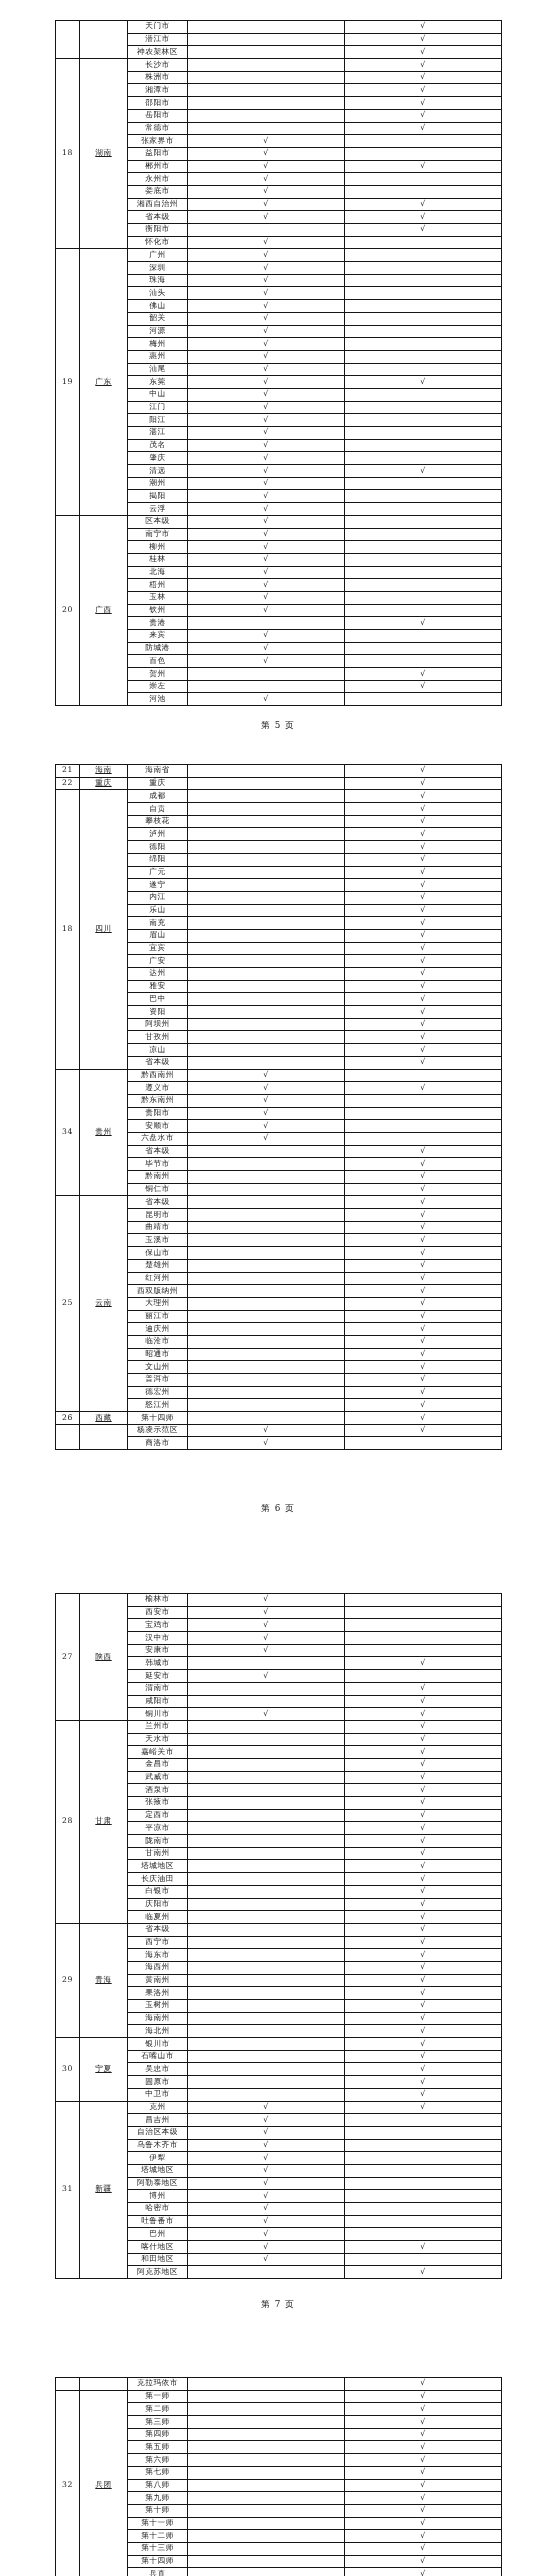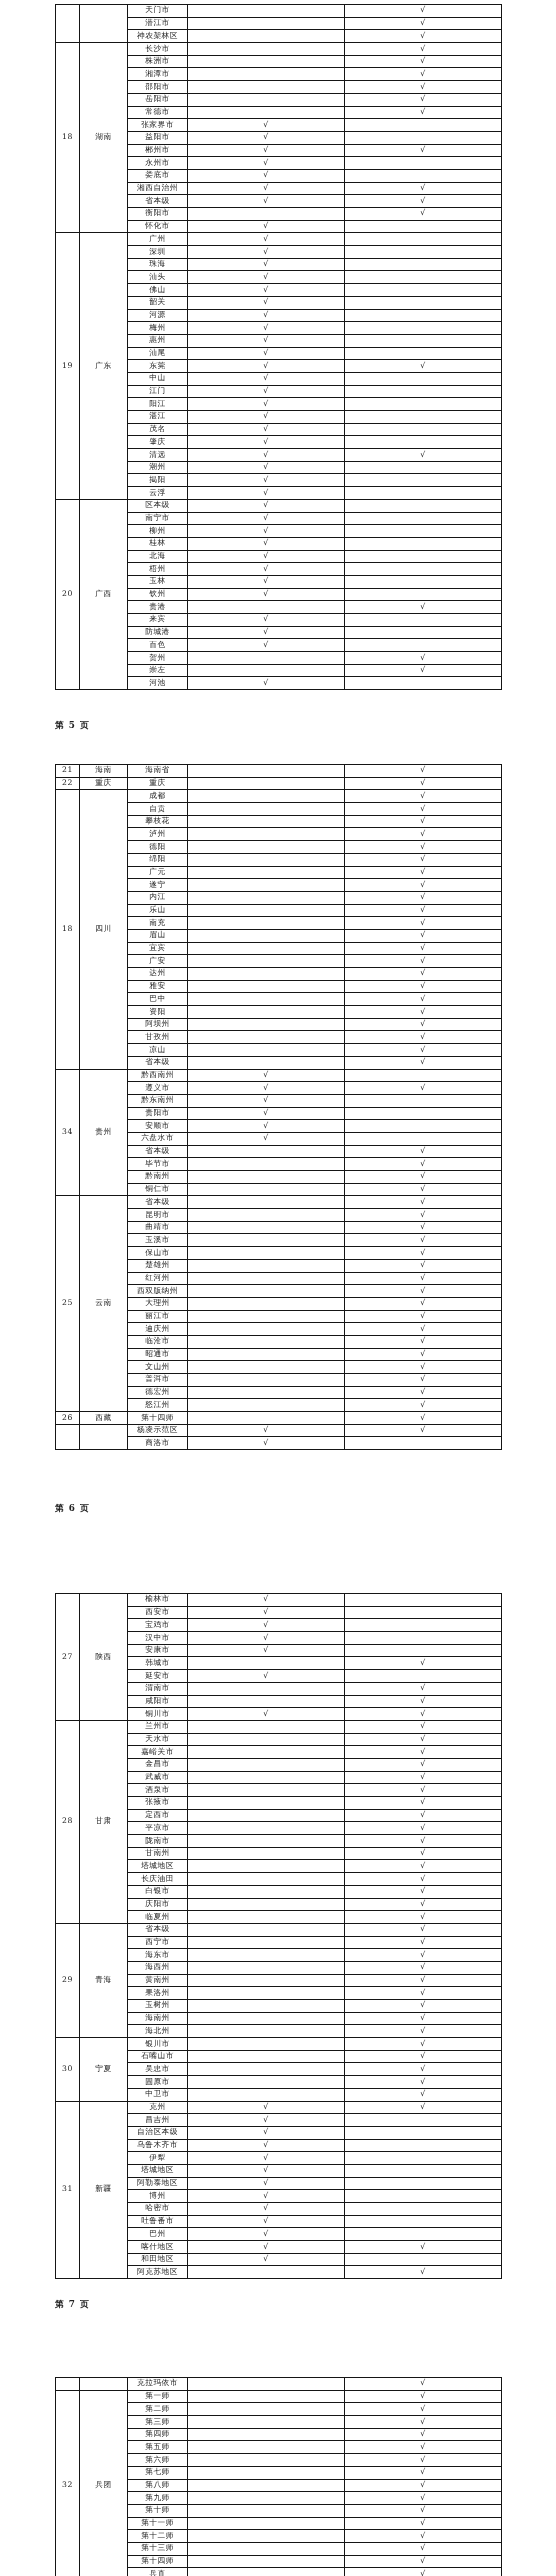--- a/index.html
+++ b/index.html
@@ -6,30 +6,30 @@
   .page{position:relative;width:556px;height:2688px;background:#fff;
         font-family:"DejaVu Serif","Liberation Serif",serif;color:#111;}
   .seg{position:absolute;left:55px;width:446px;}
   table.grid{border-collapse:collapse;table-layout:fixed;width:446px;}
   table.grid td{border:1px solid #151515;height:11.7px;padding:0;text-align:center;
         vertical-align:middle;font-size:7.7px;line-height:10.8px;letter-spacing:0.5px;
         overflow:hidden;white-space:nowrap;color:#1c1c1c;}
   table.grid{border:1.5px solid #111;}
   table.grid tr.gb td{border-top-width:1.5px;}
   td.numcell{font-size:7.2px;letter-spacing:0;}
-  td.provcell{letter-spacing:1px;}
+  td.provcell{letter-spacing:1px;text-decoration:underline;}
   td.checkcell{font-size:8.8px;color:#2e2e33;font-style:normal;}
-  .plabel{position:absolute;left:55px;width:446px;text-align:left;font-size:8.8px;
-        color:#222;letter-spacing:1px;font-weight:bold;}
+  .plabel{position:absolute;left:55px;width:446px;text-align:center;font-size:8.8px;
+        color:#222;letter-spacing:1px;}
 </style>
 </head>
 <body>
 
 <div class="page">
-  <div class="seg" id="seg-0" style="top: 4px;">
+  <div class="seg" id="seg-0" style="top: 20px;">
       <table class="grid">
         <colgroup>
           <col style="width: 24px;">
           <col style="width: 48px;">
           <col style="width: 60px;">
           <col style="width: 157px;">
           <col style="width: 157px;">
         </colgroup>
         <tbody>
           <tr>

